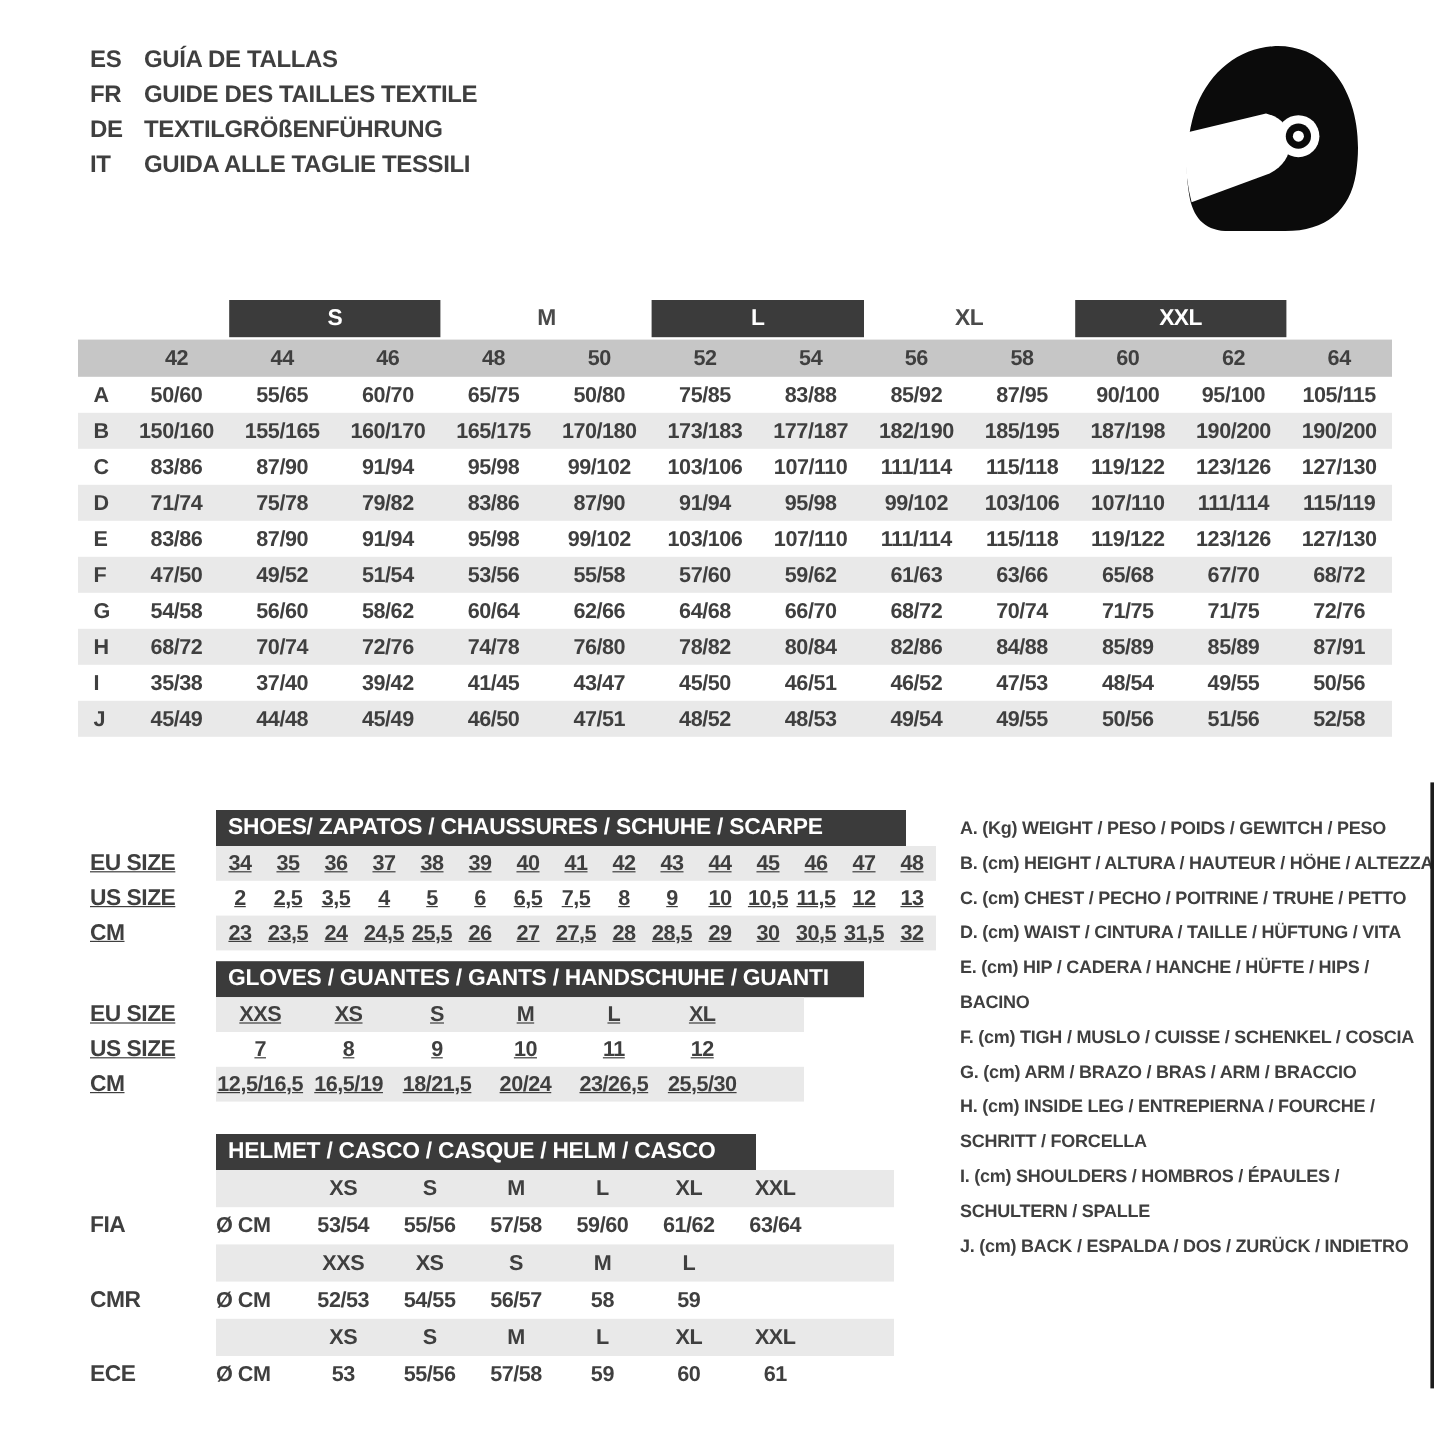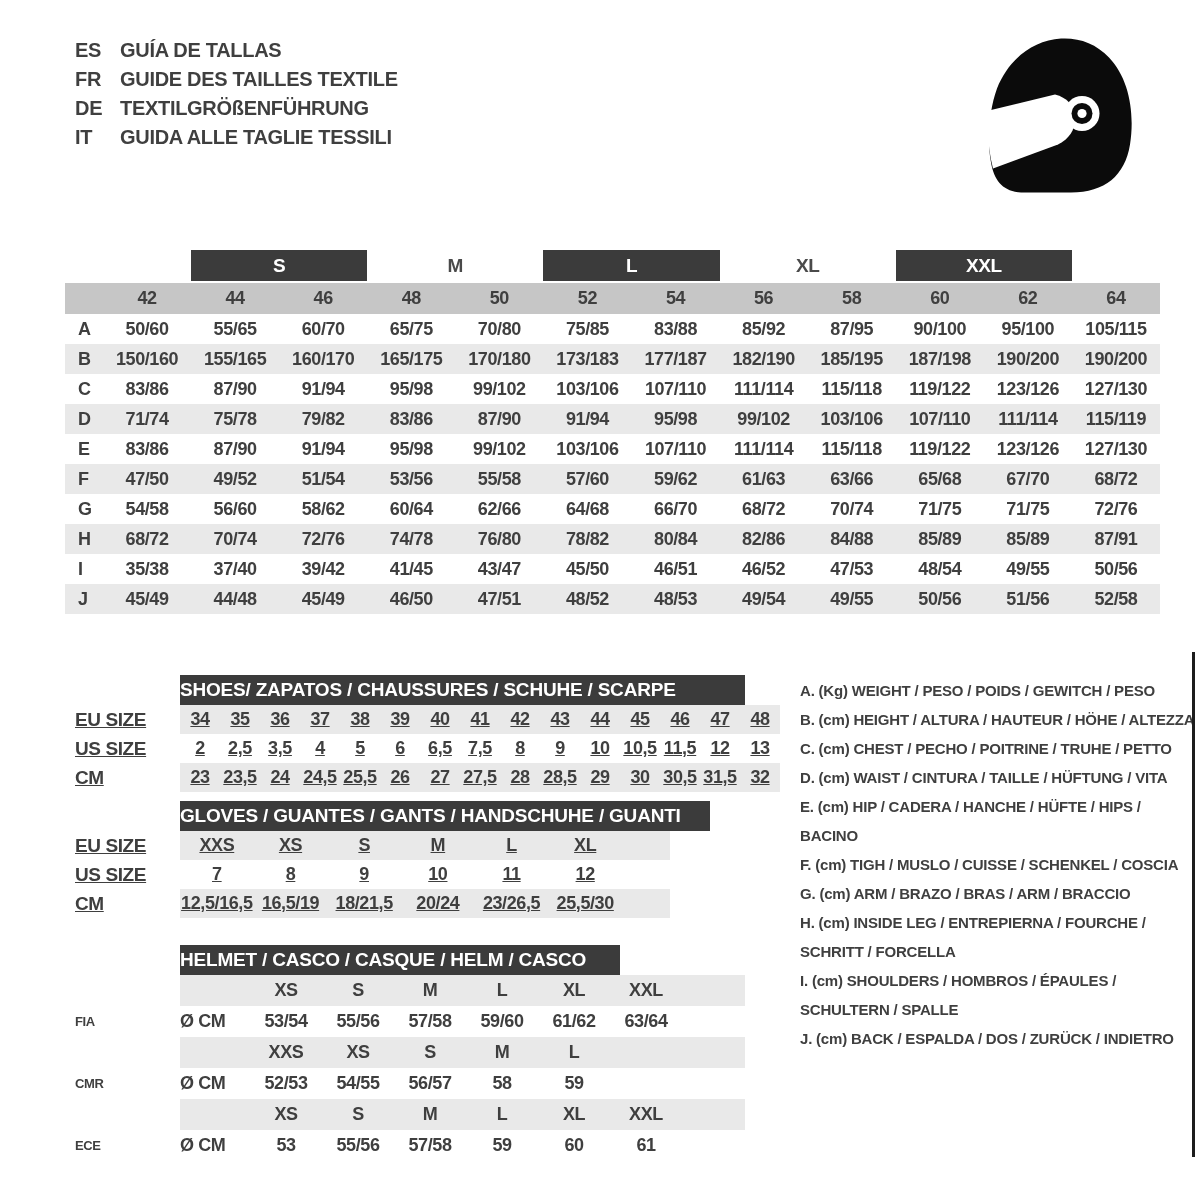--- a/index.html
+++ b/index.html
@@ -25,31 +25,31 @@
   .gc-s{grid-column:3/5;}  .gc-m{grid-column:5/7;}  .gc-l{grid-column:7/9;}
   .gc-xl{grid-column:9/11;} .gc-xxl{grid-column:11/13;}
   .num-row{background:#c6c6c6;height:31px;margin-top:2px;}
   .data-row{height:30px;}
   .data-row.stripe{background:#e9e9e9;}
   .rowlab{text-align:left;padding-left:13px;}
 
   
   .section{left:75px;font-size:18px;letter-spacing:-0.4px;}
   .bar{background:#3b3b3b;color:#ffffff;height:30px;line-height:30px;
-       font-size:19px;margin-left:105px;letter-spacing:-0.2px;}
+       font-size:19px;padding-left:10px;margin-left:105px;letter-spacing:-0.2px;}
   .srow{display:flex;align-items:center;height:29px;text-decoration:underline;}
   .srow .slab{width:105px;font-size:19px;text-align:left;}
   .cells{display:flex;text-align:center;}
   .cells div{flex:1;}
   .band{background:#e9e9e9;}
 
   .shoes-cells{width:600px;}
   .gloves-cells{width:442px;}
   .helmet-row{display:flex;align-items:center;height:31px;}
-  .helmet-row .slab{width:105px;font-size:13px;text-align:left;}
+  .helmet-row .slab{width:105px;font-size:19px;text-align:left;}
   .helmet-band{display:flex;align-items:center;width:565px;height:31px;}
   .helmet-band .unit{width:70px;text-align:left;}
   .helmet-band .hc{width:72px;text-align:center;}
 
   
   .legend{left:800px;top:676px;width:396px;font-size:15px;line-height:29px;letter-spacing:-0.2px;}
   .legend-item{}
 
   .vline{left:1192px;top:652px;width:3px;height:505px;background:#1c1c1c;}
 </style>
@@ -107,21 +107,21 @@
       <div style="grid-column: 12;">62</div>
       <div style="grid-column: 13;">64</div>
     </div>
   <div>
       <div class="grid13 data-row">
         <div class="rowlab">A</div>
         <div>50/60</div>
         <div>55/65</div>
         <div>60/70</div>
         <div>65/75</div>
-        <div>70/80</div>
+        <div>50/80</div>
         <div>75/85</div>
         <div>83/88</div>
         <div>85/92</div>
         <div>87/95</div>
         <div>90/100</div>
         <div>95/100</div>
         <div>105/115</div>
       </div>
       <div class="grid13 data-row stripe">
         <div class="rowlab">B</div>

